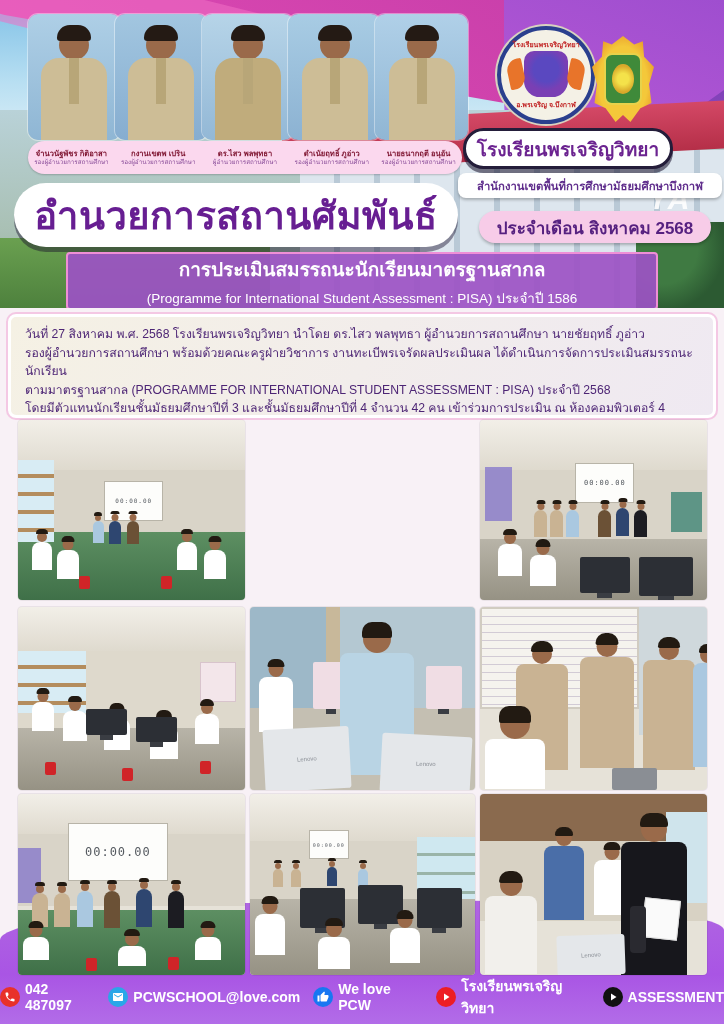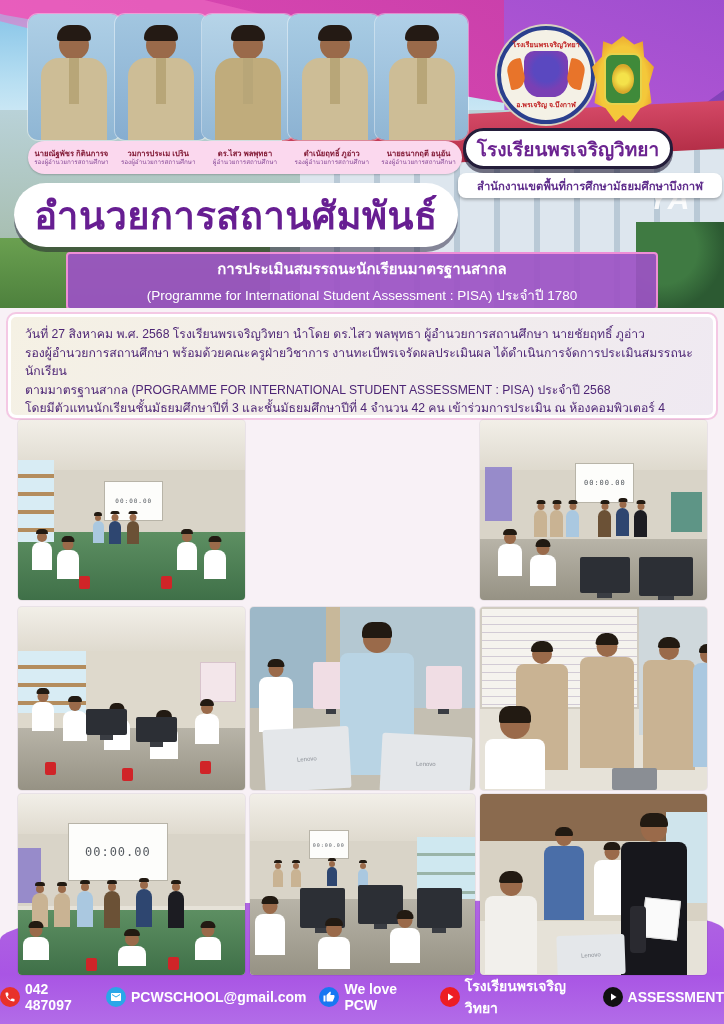--- a/index.html
+++ b/index.html
@@ -83,21 +83,21 @@
     font-size:11.3px; font-weight:bold; color:#5f2d8c; white-space:nowrap; }
   .date-pill{ position:absolute; left:479px; top:211px; width:232px; height:32px; background:#f7cce8;
     border-radius:16px; box-shadow:0 2px 3px rgba(0,0,0,.25); display:flex; align-items:center; justify-content:center;
     font-size:17px; font-weight:800; color:#562180; }
   .title-pill{ position:absolute; left:14px; top:183px; width:444px; height:64px; background:#fff;
     border-radius:34px; box-shadow:0 5px 0 rgba(25,15,45,.45); display:flex; align-items:center; justify-content:center;
     font-size:38px; font-weight:800; color:#671e92; letter-spacing:.5px; }
   .topic{ position:absolute; left:66px; top:252px; width:592px; height:58px;
     background:rgba(156,82,196,.92); border:2px solid #ef8fd6; border-radius:4px;
     display:flex; flex-direction:column; align-items:center; justify-content:center; color:#fff; text-align:center; }
-  .topic .t1{ font-size:15px; font-weight:bold; }
+  .topic .t1{ font-size:19px; font-weight:bold; }
   .topic .t2{ font-size:13.5px; margin-top:3px; }
 
   .bodybox{ position:absolute; left:8px; top:314px; width:708px; height:104px;
     background:linear-gradient(120deg,#f5f1e4 0%,#efe9f2 100%);
     border:3px solid #fff; outline:2px solid rgba(240,160,210,.5); border-radius:8px;
     padding:8px 14px; color:#4d2575; font-size:12.2px; line-height:1.52; }
 
   
   .midpanel{ position:absolute; left:0; top:308px; width:724px; height:676px; background:#f8f1f6; }
   .wave{ position:absolute; left:0; top:900px; width:724px; height:124px;
@@ -171,25 +171,25 @@
         <i class="pt" style="display:block"></i>
       </div>
     <div class="port" style="background:linear-gradient(180deg,#b0d0e8,#90b6d4)">
         <i class="ph"></i>
         <i class="pt" style="display:block"></i>
       </div>
   </div>
 
   <div class="nameband">
     <div class="namecol">
-      <div class="nm">นายณัฐพัชร กิตินการจ</div>
+      <div class="nm">จำนวนัฐพัชร กิติอาสา</div>
         <div class="rl">รองผู้อำนวยการสถานศึกษา</div>
     </div>
     <div class="namecol">
-      <div class="nm">วมการประเม เปริน</div>
+      <div class="nm">กงานเขตพ เปริน</div>
         <div class="rl">รองผู้อำนวยการสถานศึกษา</div>
     </div>
     <div class="namecol">
       <div class="nm">ดร.ไสว พลพุทธา</div>
         <div class="rl">ผู้อำนวยการสถานศึกษา</div>
     </div>
     <div class="namecol">
       <div class="nm">ดำเนัยฤทธิ์ ภูอ่าว</div>
         <div class="rl">รองผู้อำนวยการสถานศึกษา</div>
     </div>
@@ -204,24 +204,25 @@
     <div class="emb"></div>
     <div class="arcb">อ.พรเจริญ จ.บึงกาฬ</div>
   </div>
   <div class="logo-obec">
     <div class="inner"></div>
   </div>
 
   <div class="school-pill">โรงเรียนพรเจริญวิทยา</div>
   <div class="office-box">สำนักงานเขตพื้นที่การศึกษามัธยมศึกษาบึงกาฬ</div>
   <div class="title-pill">อำนวยการสถานศัมพันธ์</div>
+  <div class="date-pill">ประจำเดือน สิงหาคม 2568</div>
 
   <div class="topic">
     <div class="t1">การประเมินสมรรถนะนักเรียนมาตรฐานสากล</div>
-    <div class="t2">(Programme for International Student Assessment : PISA) ประจำปี 1780</div>
+    <div class="t2">(Programme for International Student Assessment : PISA) ประจำปี 1586</div>
   </div>
 
   <div class="midpanel"></div>
   <div class="wave"></div>
 
   <div class="bodybox">
     <div>วันที่ 27 สิงหาคม พ.ศ. 2568 โรงเรียนพรเจริญวิทยา นำโดย ดร.ไสว พลพุทธา ผู้อำนวยการสถานศึกษา นายชัยฤทธิ์ ภูอ่าว</div>
     <div>รองผู้อำนวยการสถานศึกษา พร้อมด้วยคณะครูฝ่ายวิชาการ งานทะเบีพรเจรัดผลประเมินผล ได้ดำเนินการจัดการประเมินสมรรถนะนักเรียน</div>
     <div>ตามมาตรฐานสากล (PROGRAMME FOR INTERNATIONAL STUDENT ASSESSMENT : PISA) ประจำปี 2568</div>
     <div>โดยมีตัวแทนนักเรียนชั้นมัธยมศึกษาปีที่ 3 และชั้นมัธยมศึกษาปีที่ 4 จำนวน 42 คน เข้าร่วมการประเมิน ณ ห้องคอมพิวเตอร์ 4</div>
@@ -518,21 +519,21 @@
           </svg>
       </span>
       <span>042 487097</span>
     </div>
     <div class="fitem">
       <span class="fic" style="background:#2aa7e8">
         <svg viewBox="0 0 24 24">
             <path d="M20 4H4c-1.1 0-2 .9-2 2v12c0 1.1.9 2 2 2h16c1.1 0 2-.9 2-2V6c0-1.1-.9-2-2-2zm0 4-8 5-8-5V6l8 5 8-5v2z"></path>
           </svg>
       </span>
-      <span>PCWSCHOOL@gmail.com</span>
+      <span>PCWSCHOOL@love.com</span>
     </div>
     <div class="fitem">
       <span class="fic" style="background:#1877f2">
         <svg viewBox="0 0 24 24">
             <path d="M1 21h4V9H1v12zm22-11c0-1.1-.9-2-2-2h-6.31l.95-4.57.03-.32c0-.41-.17-.79-.44-1.06L14.17 1 7.59 7.59C7.22 7.95 7 8.45 7 9v10c0 1.1.9 2 2 2h9c.83 0 1.54-.5 1.84-1.22l3.02-7.05c.09-.23.14-.47.14-.73v-2z"></path>
           </svg>
       </span>
       <span>We love PCW</span>
     </div>
     <div class="fitem">

